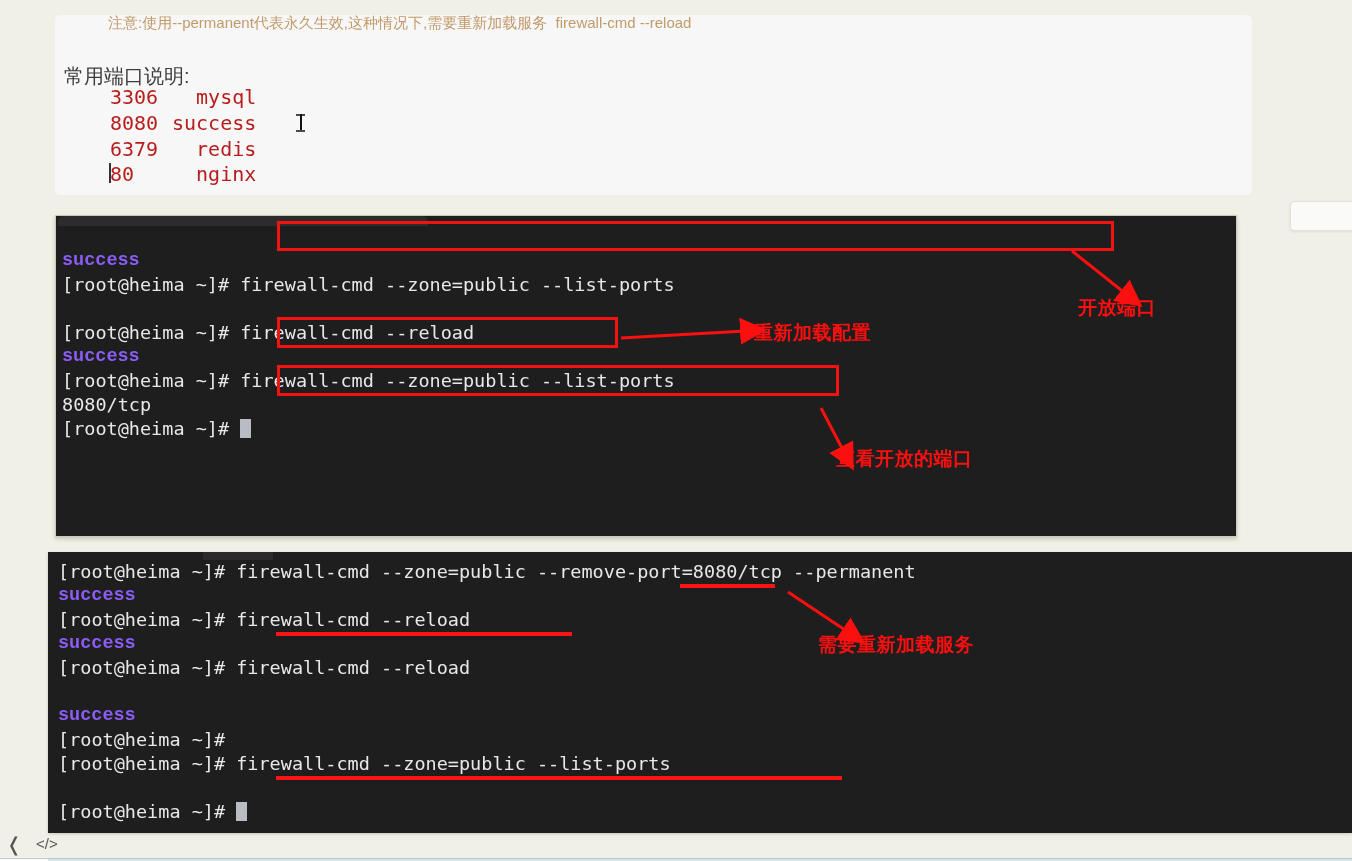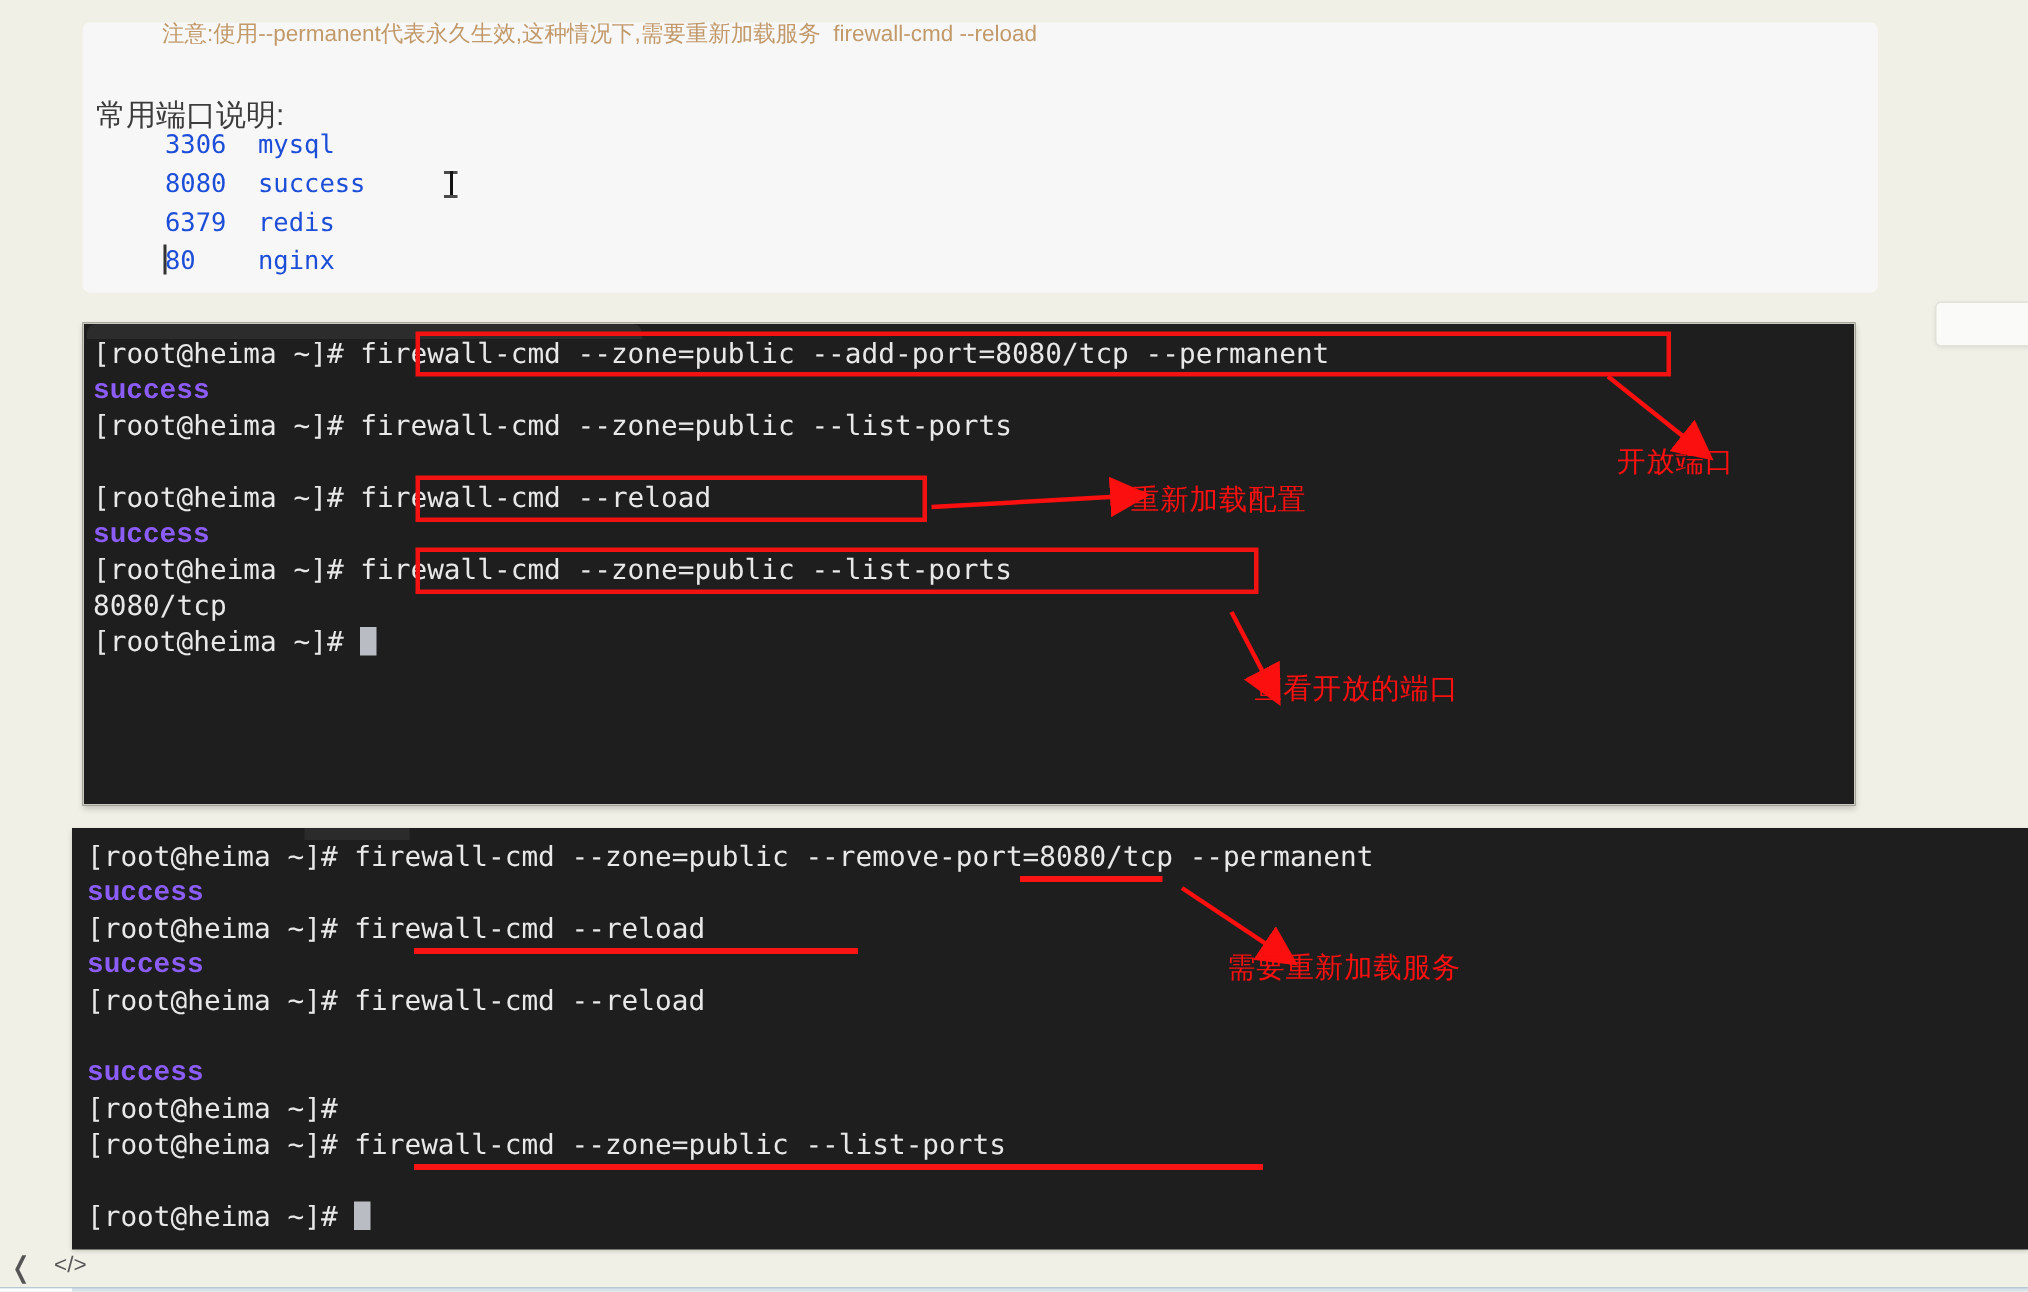--- a/index.html
+++ b/index.html
@@ -45,24 +45,25 @@
     left: 64px; top: 44px;
     font-family: "Liberation Sans", sans-serif;
     font-size: 20px;
     color: #3c3c3c;
     white-space: pre;
   }
   #port-list { position: absolute; left: 110px; top: 66px; }
   .port-row {
     display: flex;
     font-family: "DejaVu Sans Mono", monospace;
-    font-size: 17px;
+    font-size: 20px;
     line-height: 25.8px;
-    color: #1d4ed8;
-    white-space: pre;
+    color: #b91c1c;
+    white-space: pre;
+    justify-content: space-between;
   }
   .port-num { width: 62px; display: inline-block; }
   .port-name { display: inline-block; }
   #doc-caret {
     position: absolute;
     left: 109px; top: 144px;
     width: 1.6px; height: 20px;
     background: #333;
   }
   #ibeam {
@@ -141,21 +142,21 @@
   }
   .redline {
     position: absolute;
     height: 4px;
     background: #fb1414;
   }
   .redtext {
     position: absolute;
     color: #fb0f0f;
     font-family: "Liberation Sans", sans-serif;
-    font-weight: normal;
+    font-weight: bold;
     font-size: 19px;
     letter-spacing: .5px;
     white-space: pre;
   }
   svg.arrow { position: absolute; pointer-events: none; overflow: visible; }
 
   
   #nav-back, #nav-code {
     position: absolute;
     font-family: "Liberation Sans", sans-serif;
@@ -220,21 +221,20 @@
     <div id="doc-caret"></div>
     <div id="ibeam">
         <i></i>
       </div>
     <div id="right-card"></div>
   </div>
 
   <div class="terminal" id="term1">
     <div id="term1-tab"></div>
 
-    <div class="tline" style="left:6px; top:9px;">[root@heima ~]# firewall-cmd --zone=public --add-port=8080/tcp --permanent</div>
     <div class="tline ok" style="left:6px; top:33px;">success</div>
     <div class="tline" style="left:6px; top:57px;">[root@heima ~]# firewall-cmd --zone=public --list-ports</div>
     <div class="tline" style="left:6px; top:105px;">[root@heima ~]# firewall-cmd --reload</div>
     <div class="tline ok" style="left:6px; top:129px;">success</div>
     <div class="tline" style="left:6px; top:153px;">[root@heima ~]# firewall-cmd --zone=public --list-ports</div>
     <div class="tline" style="left:6px; top:177px;">8080/tcp</div>
     <div class="tline" style="left:6px; top:201px;"><span>[root@heima ~]# </span><span class="cursor-blk"></span></div>
 
     <div class="redbox" style="left:221px; top:5px;  width:837px; height:30px;"></div>
     <div class="redbox" style="left:221px; top:101px; width:341px; height:31px;"></div>

